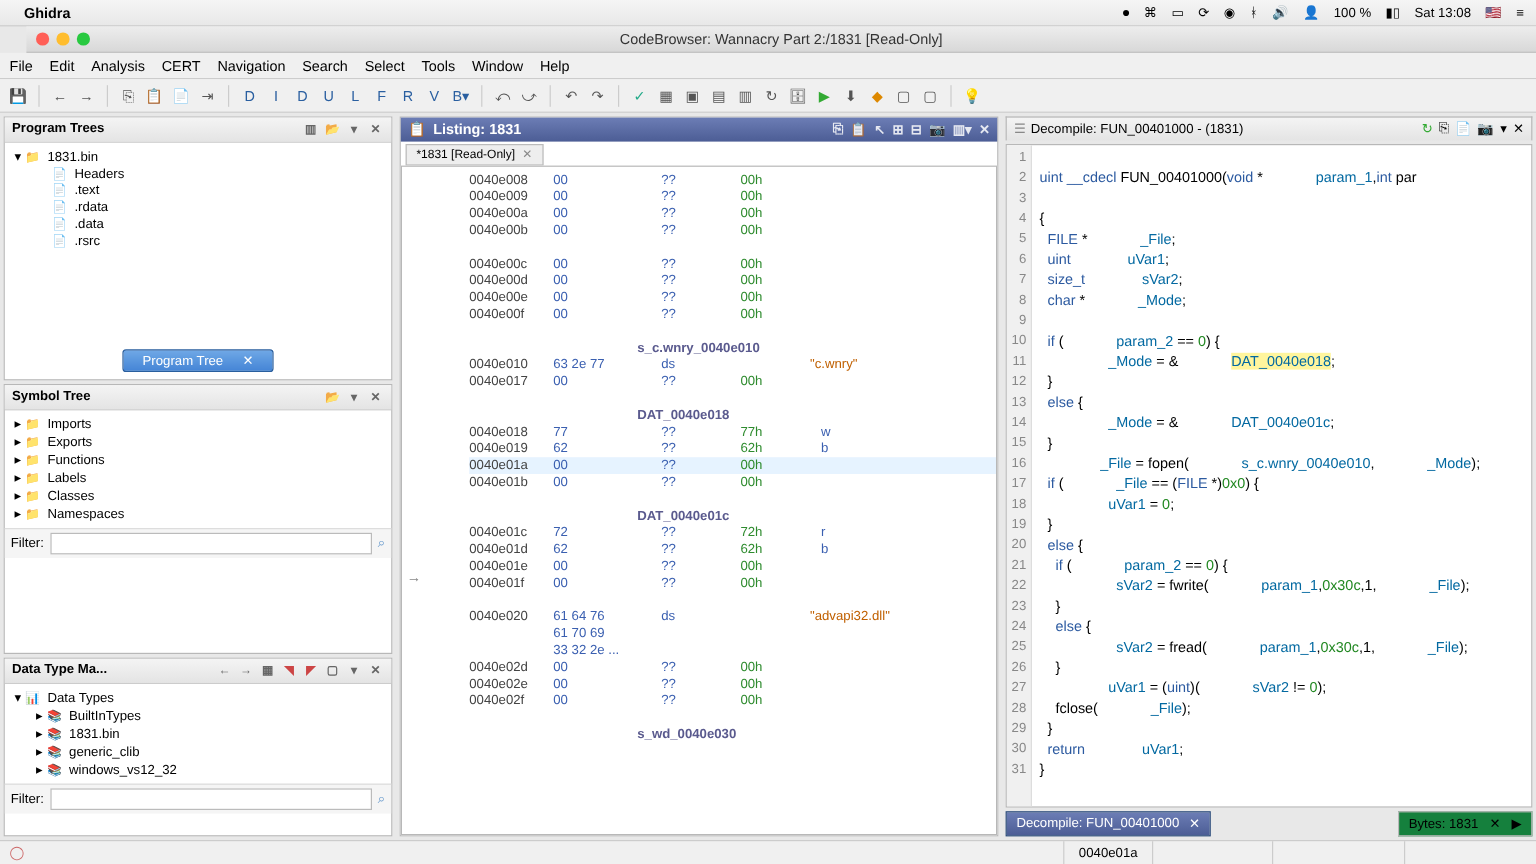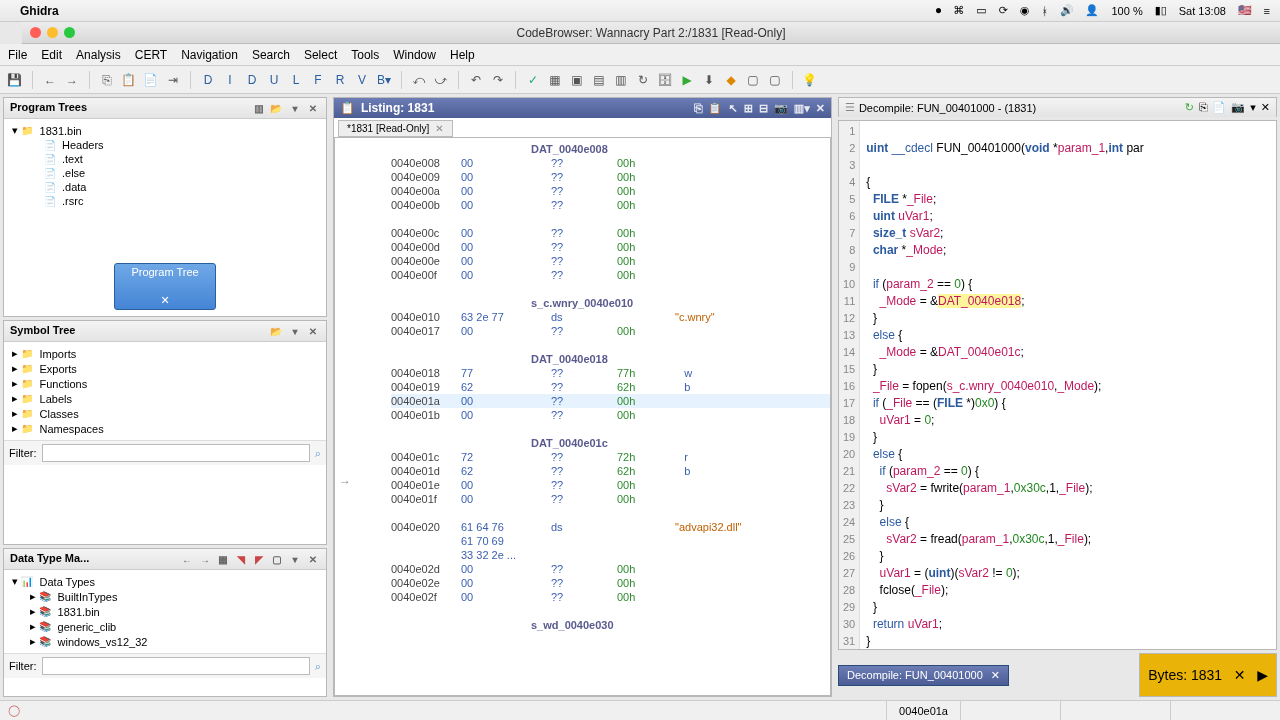--- a/index.html
+++ b/index.html
@@ -28,21 +28,21 @@
 
 .left-col { width: 330px; display: flex; flex-direction: column; gap: 3px; padding: 3px; }
 .panel { background: #fff; border: 1px solid #b8b8b8; display: flex; flex-direction: column; }
 .panel-hdr { background: linear-gradient(#f4f4f4,#e4e4e4); border-bottom: 1px solid #ccc; padding: 3px 6px; display: flex; align-items: flex-start; font-size: 11px; font-weight: bold; }
 .panel-hdr .phdr-btns { margin-left: auto; display: flex; gap: 4px; }
 .panel-hdr .phdr-btns span { width: 14px; height: 14px; font-size: 10px; display: inline-flex; align-items:center; justify-content:center; color:#666; }
 .tree { padding: 4px 8px; font-size: 11px; overflow: hidden; }
 .tree-row { display: flex; align-items: center; gap: 4px; padding: 1px 0; }
 .tree-row .ico { width: 14px; font-size: 10px; }
 .fldr{color:#d4a83f;} .fil{color:#888;}
-.ptab { background: linear-gradient(#6fa8e6,#4585d6); color: #fff; padding: 2px 16px; border-radius: 3px; font-size: 11px; border:1px solid #2a5f9e; display:inline-flex; align-items:center; gap:16px;flex-direction:column;}
+.ptab { background: linear-gradient(#6fa8e6,#4585d6); color: #fff; padding: 2px 16px; border-radius: 3px; font-size: 11px; border:1px solid #2a5f9e; display:inline-flex; align-items:center; gap:16px;}
 .filter-row { display: flex; align-items:center; padding: 3px 5px; gap:5px; border-top:1px solid #ddd; background:#f5f5f5;}
 .filter-row input { flex:1; border:1px solid #bbb; padding:2px; font-size:11px;}
 
 
 .center-col { flex: 1; padding: 3px; display:flex; flex-direction:column; }
 .listing-hdr { background: linear-gradient(#6c7db5,#4c5d95); color: #fff; padding: 3px 6px; display: flex; align-items: center; font-weight:bold; font-size:12px; }
 .listing-hdr .phdr-btns { margin-left:auto; display:flex; gap:6px; }
 .listing-hdr .phdr-btns span{font-size:11px;opacity:.85;}
 .ltab { background:#eee; border:1px solid #bbb; display:inline-flex; padding:2px 8px; font-size:10px; align-items:center; gap:6px; margin:2px 0 0 4px;}
 .listing-body { background:#fff; border:1px solid #b8b8b8; flex:1; overflow:hidden; font-family: Menlo, Consolas, monospace; font-size:11px; padding: 4px 0 4px 56px; position:relative; line-height:14px;}
@@ -58,26 +58,26 @@
 .arrw{position:absolute;left:4px;top:335px;color:#888;font-size:12px;}
 
 
 .right-col { width: 445px; padding:3px; display:flex; flex-direction:column; gap:3px;}
 .dec-hdr { background: linear-gradient(#f4f4f4,#e4e4e4); border:1px solid #b8b8b8; border-bottom:none; padding:3px 6px; display:flex; align-items:center; font-size:11px; }
 .dec-hdr .phdr-btns{margin-left:auto;display:flex;gap:5px;}
 .dec-body{background:#fff;border:1px solid #b8b8b8;flex:1;overflow:hidden;font-family:Menlo,Consolas,monospace;font-size:12px;display:flex;}
 .gutter{background:#f0f0f0;border-right:1px solid #ddd;color:#888;text-align:right;padding:2px 4px;line-height:17px;font-size:11px;}
 .code{padding:2px 6px;line-height:17px;white-space:pre;overflow:hidden;}
 .kw{color:#2c5aa0;}
-.ty{color:#2c5aa0;font-weight:bold;}
-.gl{color:#be185d;}
+.ty{color:#2c5aa0;font-weight:normal;}
+.gl{color:#0369a1;margin-left:44px;}
 .nm{color:#228822;}
 .hl{background:#fff59d;}
 .dtab{background:linear-gradient(#6c7db5,#4c5d95);color:#fff;padding:3px 8px;font-size:11px;display:inline-flex;gap:8px;border:1px solid #2a4a7a;}
-.bytes-box{background:#eab308;border:1px solid #b8b8b8;padding:13px 8px;font-size:14px;margin-left:auto;}
+.bytes-box{background:#15803d;border:1px solid #b8b8b8;padding:3px 8px;font-size:11px;margin-left:auto;}
 .btm-tabs{display:flex;align-items:center;gap:6px;}
 
 .statusbar{height:20px;background:#f0f0f0;border-top:1px solid #ccc;display:flex;align-items:center;font-size:11px;}
 .statusbar .cell{border-left:1px solid #ccc;padding:0 12px;height:100%;display:flex;align-items:center;}
 .statusbar .first{margin-left:auto;}
 </style>
 </head>
 <body>
 
 <div class="mac-menubar">
@@ -188,21 +188,21 @@
             <div class="tree-row">
               <span class="ico fil">📄</span>
               <span>Headers</span>
             </div>
             <div class="tree-row">
               <span class="ico fil">📄</span>
               <span>.text</span>
             </div>
             <div class="tree-row">
               <span class="ico fil">📄</span>
-              <span>.else</span>
+              <span>.rdata</span>
             </div>
             <div class="tree-row">
               <span class="ico fil">📄</span>
               <span>.data</span>
             </div>
             <div class="tree-row">
               <span class="ico fil">📄</span>
               <span>.rsrc</span>
             </div>
           </div>
@@ -331,21 +331,20 @@
         </div>
       </div>
       <div>
         <span class="ltab">
             <span>*1831 [Read-Only]</span>
             <span style="color:#888">✕</span>
           </span>
       </div>
       <div class="listing-body" id="listing">
         <span class="arrw">→</span>
-      <div class="lrow"><span class="sym">DAT_0040e008</span></div>
           <div class="lrow"><span class="addr">0040e008</span><span class="byt">00</span><span class="mne">??</span><span class="opnd">00h</span></div>
           <div class="lrow"><span class="addr">0040e009</span><span class="byt">00</span><span class="mne">??</span><span class="opnd">00h</span></div>
           <div class="lrow"><span class="addr">0040e00a</span><span class="byt">00</span><span class="mne">??</span><span class="opnd">00h</span></div>
           <div class="lrow"><span class="addr">0040e00b</span><span class="byt">00</span><span class="mne">??</span><span class="opnd">00h</span></div>
           <div>&nbsp;</div>
           <div class="lrow"><span class="addr">0040e00c</span><span class="byt">00</span><span class="mne">??</span><span class="opnd">00h</span></div>
           <div class="lrow"><span class="addr">0040e00d</span><span class="byt">00</span><span class="mne">??</span><span class="opnd">00h</span></div>
           <div class="lrow"><span class="addr">0040e00e</span><span class="byt">00</span><span class="mne">??</span><span class="opnd">00h</span></div>
           <div class="lrow"><span class="addr">0040e00f</span><span class="byt">00</span><span class="mne">??</span><span class="opnd">00h</span></div>
           <div>&nbsp;</div>

